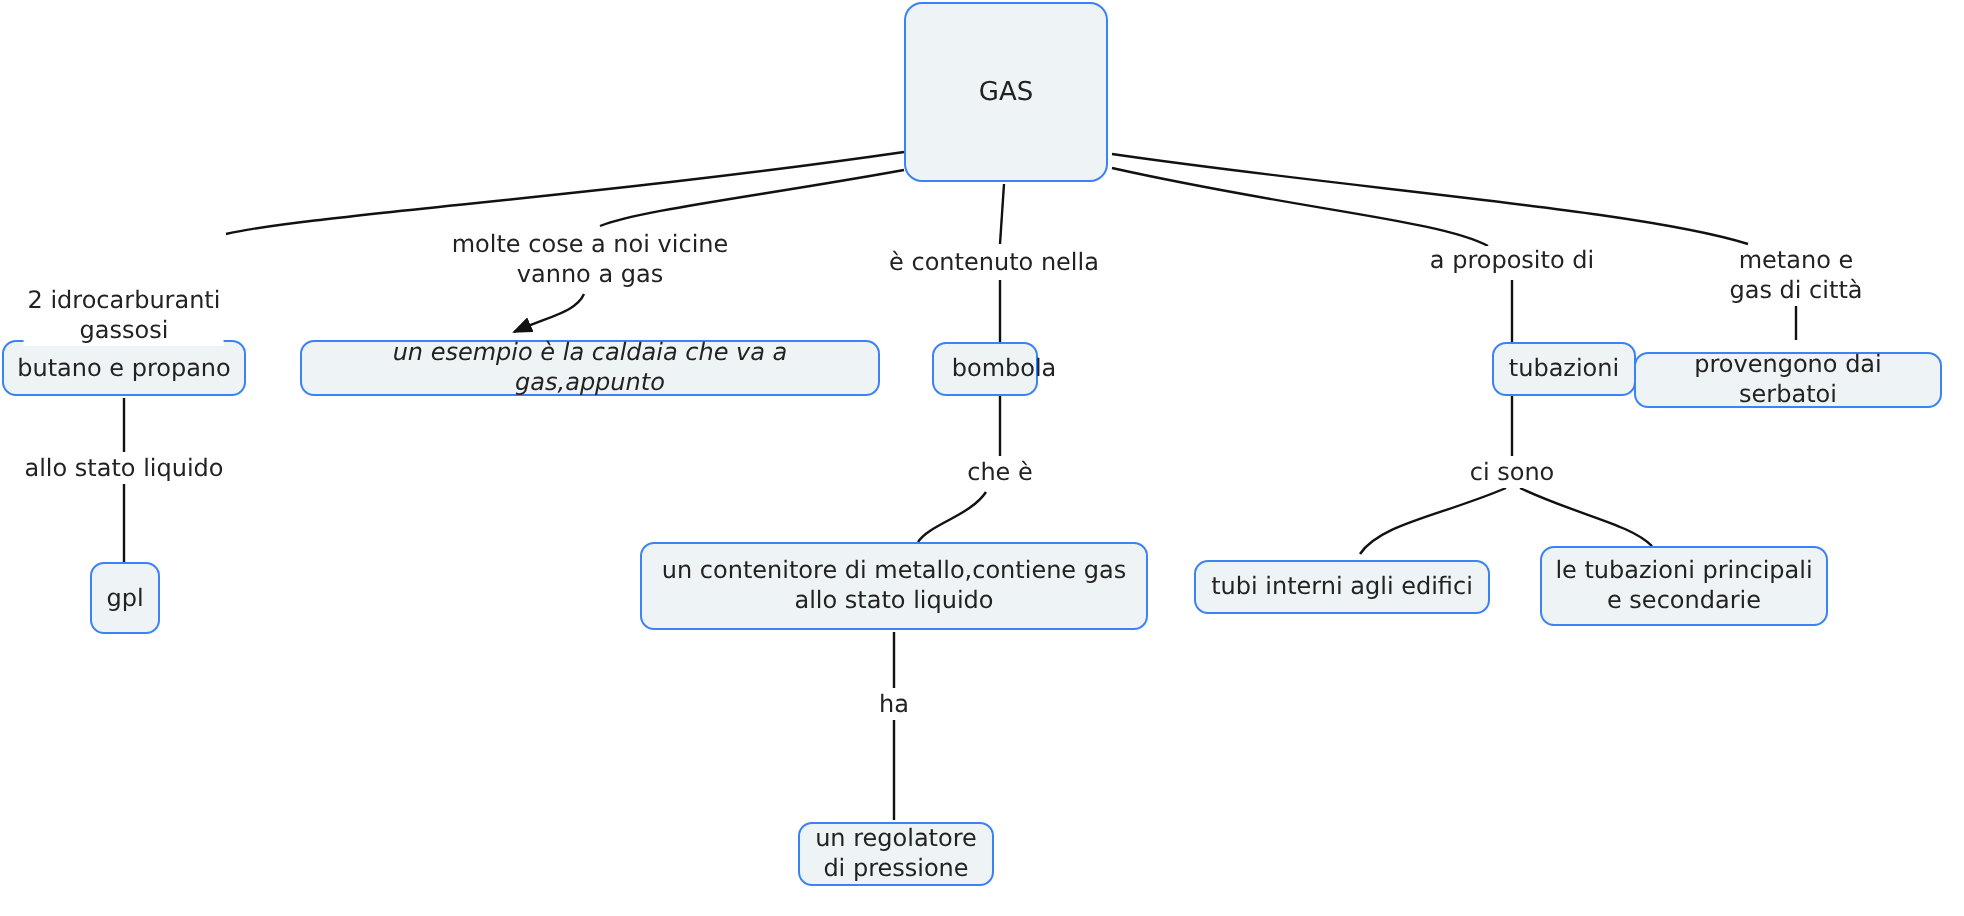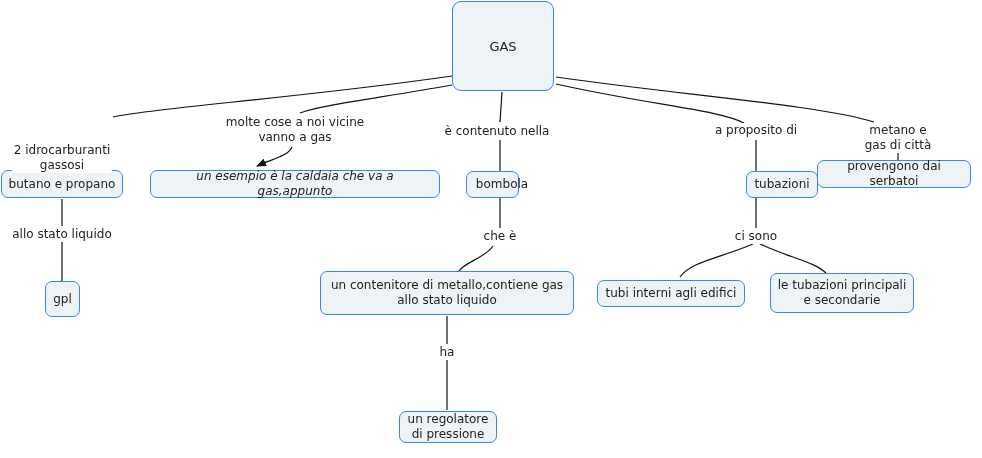--- a/index.html
+++ b/index.html
@@ -69,21 +69,21 @@
     <path d="M760,244 C790,258 815,262 826,273"></path>
   </g>
 </svg>
 
 <div class="node root" style="left:452px; top:1px; width:102px; height:90px;">GAS</div>
 
 <div class="node" style="left:1px; top:170px; width:122px; height:28px;">butano e propano</div>
 <div class="node" style="left:150px; top:170px; width:290px; height:28px;font-style:italic;">un esempio è la caldaia che va a gas,appunto</div>
 <div class="node" style="left:466px; top:171px; width:53px; height:27px;padding-left:25px;">bombola</div>
 <div class="node" style="left:746px; top:171px; width:72px; height:27px;">tubazioni</div>
-<div class="node" style="left:817px; top:160px; width:154px; height:28px;">provengono dai serbatoi</div>
+<div class="node" style="left:817px; top:176px; width:154px; height:28px;">provengono dai serbatoi</div>
 
 <div class="node" style="left:45px; top:281px; width:35px; height:36px;">gpl</div>
 <div class="node" style="left:320px; top:271px; width:254px; height:44px;">un contenitore di metallo,contiene gas
 allo stato liquido</div>
 <div class="node" style="left:597px; top:280px; width:148px; height:27px;">tubi interni agli edifici</div>
 <div class="node" style="left:770px; top:273px; width:144px; height:40px;">le tubazioni principali
 e secondarie</div>
 
 <div class="node" style="left:399px; top:411px; width:98px; height:32px;">un regolatore
 di pressione</div>

